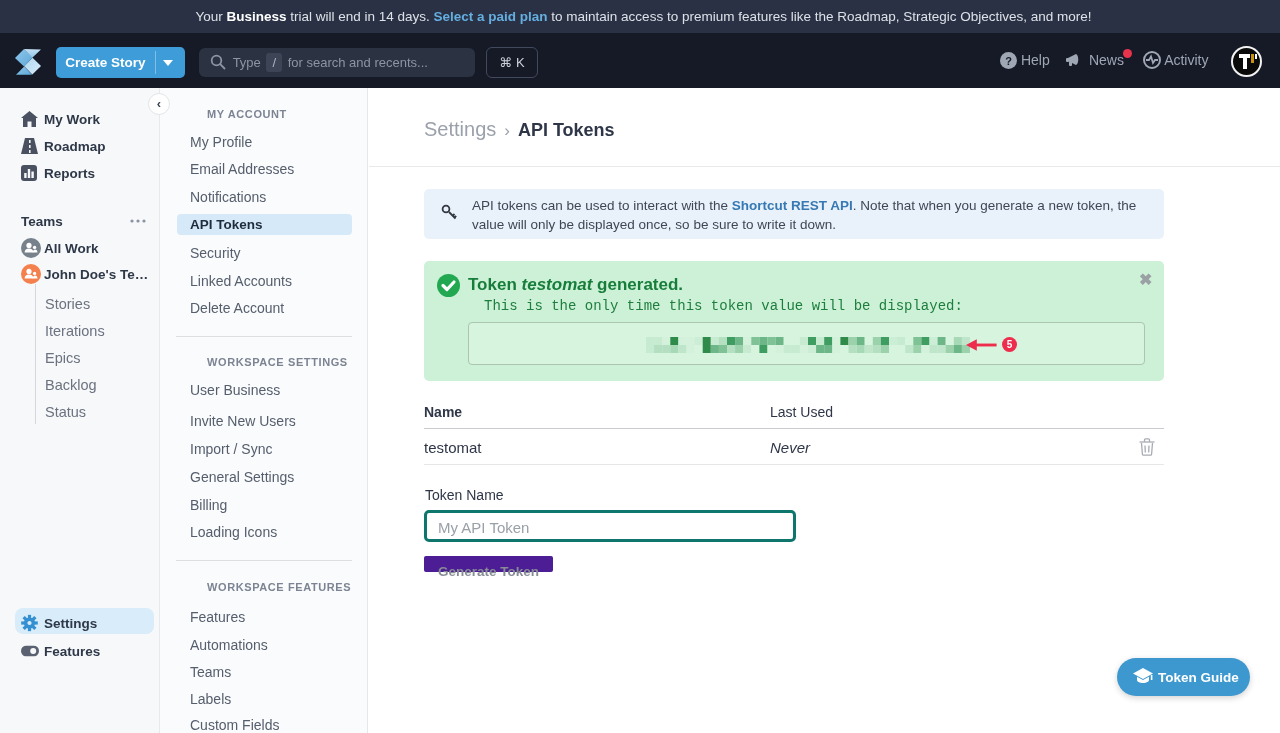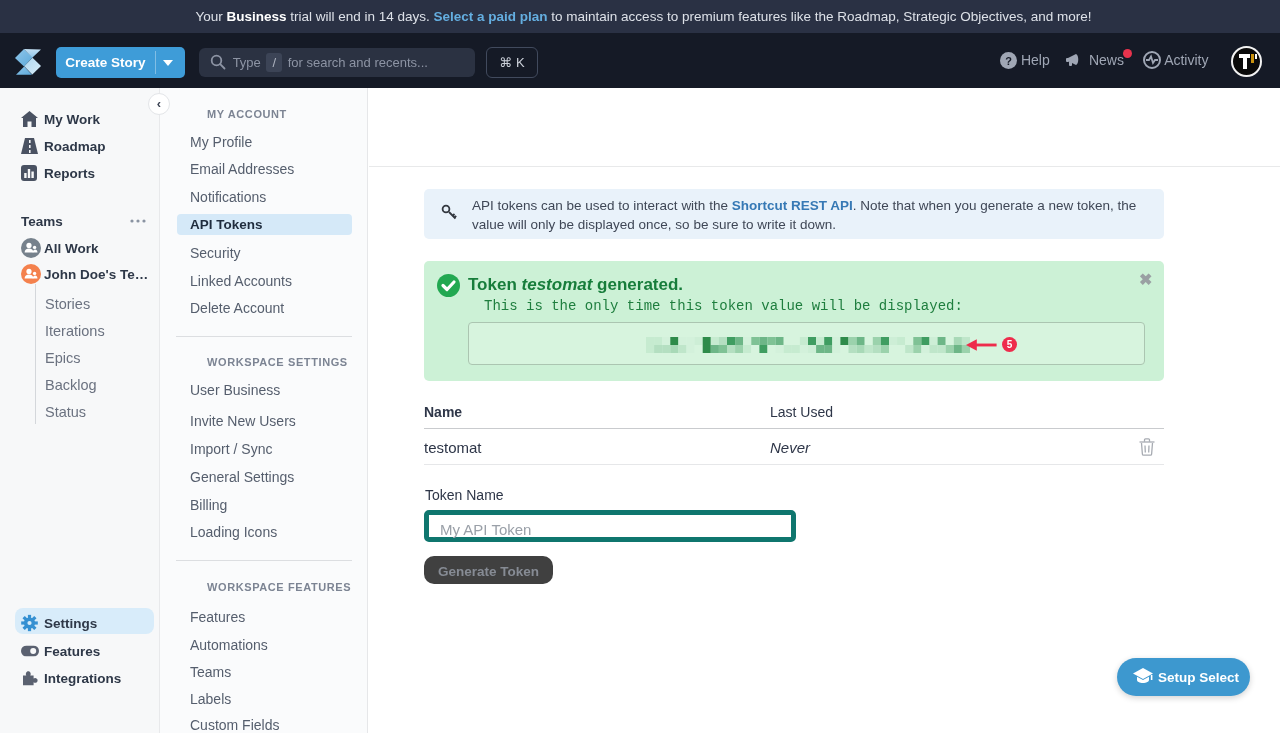--- a/index.html
+++ b/index.html
@@ -56,22 +56,22 @@
 .tokpix { position:absolute; left:177px; top:14px; }
 .gb-badge { position:absolute; left:533px; top:14px; width:15px; height:15px; background:#ee2c4c; border-radius:50%; color:#fff; font-size:10px; font-weight:bold; text-align:center; line-height:15px; }
 .tbl-name { position:absolute; left:55px; top:316px; font-size:14px; font-weight:bold; color:#2e3648; }
 .tbl-lu { position:absolute; left:401px; top:316px; font-size:14px; font-weight:normal; color:#2e3648; }
 .tbl-line1 { position:absolute; left:55px; top:340px; width:740px; height:1px; background:#c9cbce; }
 .tbl-r1 { position:absolute; left:55px; top:351px; font-size:15px; color:#2e3648; }
 .tbl-r2 { position:absolute; left:401px; top:351px; font-size:15px; font-style:italic; color:#2e3648; }
 .tbl-trash { position:absolute; left:770px; top:350px; }
 .tbl-line2 { position:absolute; left:55px; top:376px; width:740px; height:1px; background:#e6e7e9; }
 .tok-lbl { position:absolute; left:56px; top:399px; font-size:14px; font-weight:normal; color:#2e3648; }
-.tok-input { position:absolute; left:55px; top:422px; width:372px; height:32px; border:5px solid #0f766e; border-radius:5px; background:#fff; font-size:15px; color:#9aa0a8; line-height:30px; padding-left:11px; }
-.gen-btn { position:absolute; left:55px; top:468px; width:129px; height:28px; background:#404040; border-radius:10px; font-size:13.5px; font-weight:bold; color:#868b94; text-align:center; line-height:32px; }
+.tok-input { position:absolute; left:55px; top:422px; width:372px; height:32px; border:3px solid #0f766e; border-radius:5px; background:#fff; font-size:15px; color:#9aa0a8; line-height:30px; padding-left:11px; }
+.gen-btn { position:absolute; left:55px; top:468px; width:129px; height:16px; background:#4c1d95; border-radius:2px; font-size:13.5px; font-weight:bold; color:#868b94; text-align:center; line-height:32px; }
 .setup { position:absolute; left:1117px; top:658px; width:133px; height:38px; background:#3d98cf; border-radius:19px; box-shadow:0 2px 6px rgba(0,0,0,.18); color:#fff; }
 .setup .txt { position:absolute; left:41px; top:50%; transform:translateY(-50%); font-size:13.5px; font-weight:bold; }
 </style>
 </head>
 <body>
 <div class="banner">Your <b>Business</b> trial will end in 14 days. <span class="link">Select a paid plan</span> to maintain access to premium features like the Roadmap, Strategic Objectives, and more!</div>
 
 <div class="header">
   <svg class="abs" style="left:15px;top:16px" width="26" height="26" viewBox="0 0 26 26">
     <defs>
@@ -213,26 +213,20 @@
       </svg>
       <span class="txt">Settings</span>
     </div>
   <div class="s1row" style="top:549px">
       <svg width="18" height="11" viewBox="0 0 18 11">
         <rect width="18" height="11" rx="5.5" fill="#5a6170"></rect>
         <circle cx="12.2" cy="5.5" r="3" fill="#f7f8f9"></circle>
       </svg>
       <span class="txt">Features</span>
     </div>
-  <div class="s1row" style="top:576px">
-      <svg width="17" height="16" viewBox="0 0 17 16">
-        <path d="M2,5.5 L5.4,5.5 C4.2,4 5.2,1.2 7.3,1.2 C9.4,1.2 10.4,4 9.2,5.5 L12.6,5.5 L12.6,8.6 C14.1,7.4 16.6,8.4 16.6,10.4 C16.6,12.4 14.1,13.4 12.6,12.2 L12.6,15.3 L2,15.3 Z" fill="#5a6170"></path>
-      </svg>
-      <span class="txt">Integrations</span>
-    </div>
 </div>
 <div class="collapse">‹</div>
 
 <div class="sb2">
   <div class="sn-h" style="top:20px;left:19px">MY ACCOUNT</div>
   <div class="sn-i" style="top:46px;left:30px">My Profile</div>
   <div class="sn-i" style="top:73px;left:30px">Email Addresses</div>
   <div class="sn-i" style="top:101px;left:30px">Notifications</div>
   <div class="abs" style="left:17px;top:126px;width:175px;height:21px;background:#d5e9f8;border-radius:4px"></div>
   <div class="abs" style="left:30px;top:129px;font-size:13.5px;font-weight:bold;color:#1f2c3d">API Tokens</div>
@@ -250,20 +244,21 @@
   <div class="abs" style="left:16px;width:176px;height:1px;background:#dcdee1;top:472px"></div>
   <div class="sn-h" style="top:493px;left:19px">WORKSPACE FEATURES</div>
   <div class="sn-i" style="top:521px;left:30px">Features</div>
   <div class="sn-i" style="top:549px;left:30px">Automations</div>
   <div class="sn-i" style="top:576px;left:30px">Teams</div>
   <div class="sn-i" style="top:603px;left:30px">Labels</div>
   <div class="sn-i" style="top:629px;left:30px">Custom Fields</div>
 </div>
 
 <div class="main">
+  <div class="crumb">Settings<span class="gt">›</span><b>API Tokens</b></div>
   <div class="hline"></div>
   <div class="infobox">
     <svg class="key" width="17" height="17" viewBox="0 0 17 17">
         <g fill="none" stroke="#33383f" stroke-width="1.8">
           <circle cx="5" cy="5" r="3.4"></circle>
           <line x1="8" y1="8" x2="14.5" y2="14.5"></line>
           <line x1="11.5" y1="12" x2="13.5" y2="10"></line>
           <line x1="13.2" y1="13.8" x2="15.2" y2="11.8"></line>
         </g>
       </svg>
@@ -389,14 +384,14 @@
   <div class="tok-input">My API Token</div>
   <div class="gen-btn">Generate Token</div>
 </div>
 
 <div class="setup">
   <svg class="abs" style="left:16px;top:10px" width="20" height="18" viewBox="0 0 20 18">
       <path d="M10,0 L20,5.5 L10,11 L0,5.5 Z" fill="#fff"></path>
       <path d="M4,8.8 L4,12 C4,13.6 6.7,15 10,15 C13.3,15 16,13.6 16,12 L16,8.8 L10,12.1 Z" fill="#fff"></path>
       <path d="M18.6,7 L18.6,12" stroke="#fff" stroke-width="1.6"></path>
     </svg>
-  <div class="txt">Setup Select</div>
+  <div class="txt">Token Guide</div>
 </div>
 
 </body></html>

